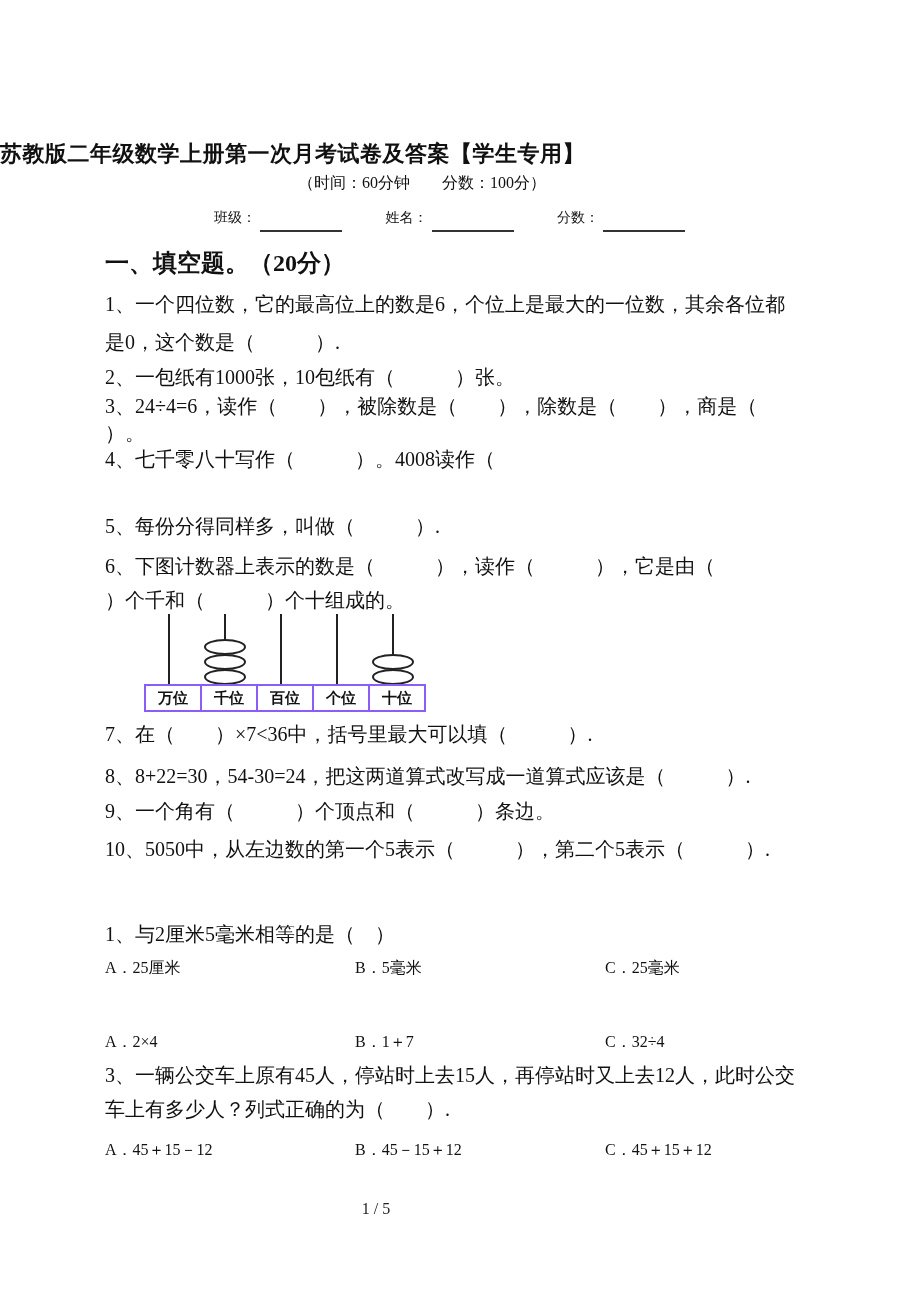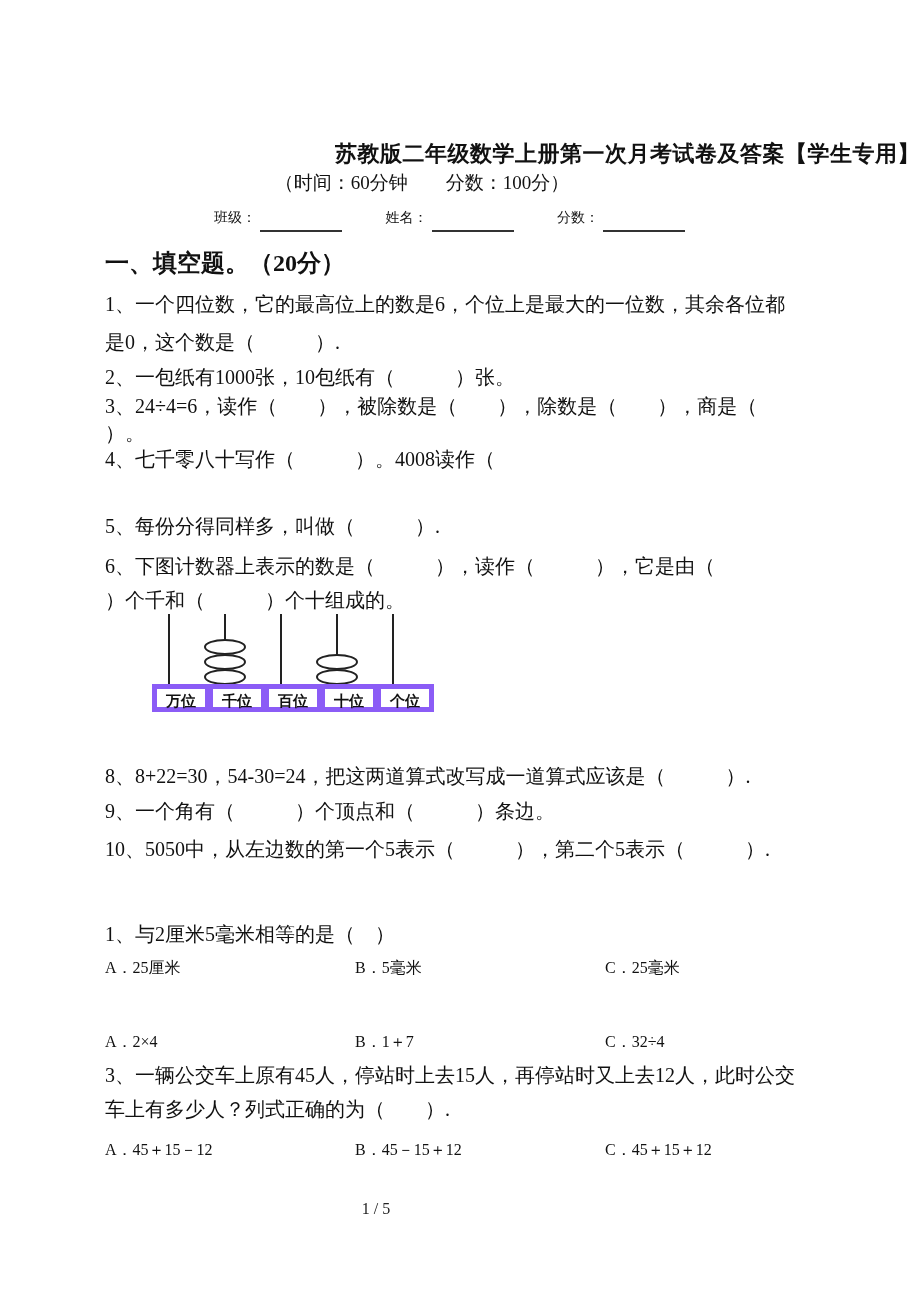--- a/index.html
+++ b/index.html
@@ -7,26 +7,26 @@
     position:relative;
     width:920px;height:1302px;
     margin:0 auto;
     background:#ffffff;
     font-family:"Liberation Serif","DejaVu Serif",serif;
     color:#111;
     overflow:hidden;
   }
   .title{
     position:absolute;top:124px;left:0;width:920px;
-    text-align:right;font-size:22px;font-weight:bold;line-height:30px;
+    text-align:left;font-size:22px;font-weight:bold;line-height:30px;
     letter-spacing:0.5px;white-space:nowrap;
   }
   .info{
     position:absolute;top:170px;left:0;width:920px;
-    text-align:center;font-size:19px;line-height:26px;
+    text-align:center;font-size:16px;line-height:26px;
     padding-right:76px;box-sizing:border-box;white-space:nowrap;
   }
   .fields{
     position:absolute;top:204px;left:214px;
     font-size:14px;line-height:28px;white-space:nowrap;
   }
   .fgroup{display:inline-block;margin-right:40px;}
   .fgroup:last-child{margin-right:0;}
   .uline{
     display:inline-block;width:82px;height:18px;
@@ -56,22 +56,22 @@
   .ab-rod{
     position:absolute;left:50%;top:2px;margin-left:-1px;
     width:2px;height:72px;background:#222;
   }
   .ab-bead{
     position:absolute;left:50%;transform:translateX(-50%);
     width:42px;height:16px;box-sizing:border-box;
     border:2px solid #222;border-radius:50%;background:#fff;
   }
   .ab-box{
-    position:absolute;top:72px;left:12px;width:58px;height:28px;
-    box-sizing:border-box;border:5px solid #8b5cf6;background:#fff;
+    position:absolute;top:72px;left:4px;width:58px;height:28px;
+    box-sizing:border-box;border:2px solid #8b5cf6;background:#fff;
     font-size:15px;font-weight:bold;line-height:24px;text-align:center;
     font-family:"Liberation Sans","DejaVu Sans",sans-serif;
   }
   .footer{
     position:absolute;top:1198px;left:0;width:752px;
     text-align:center;font-size:16px;line-height:22px;color:#222;
   }
 </style>
 </head>
 <body>
@@ -111,30 +111,31 @@
         <div class="ab-bead" style="top: 42px;"></div>
         <div class="ab-bead" style="top: 27px;"></div>
         <div class="ab-box">千位</div>
       </div>
       <div class="ab-col">
         <div class="ab-rod"></div>
         <div class="ab-box">百位</div>
       </div>
       <div class="ab-col">
         <div class="ab-rod"></div>
+        <div class="ab-box">个位</div>
+      </div>
+      <div class="ab-col">
+        <div class="ab-rod"></div>
         <div class="ab-bead" style="top: 57px;"></div>
         <div class="ab-bead" style="top: 42px;"></div>
         <div class="ab-box">十位</div>
       </div>
-      <div class="ab-col">
-        <div class="ab-rod"></div>
-        <div class="ab-box">个位</div>
-      </div>
     </div>
 
+  <div class="ln" style="top:721px">7、在（　　）×7&lt;36中，括号里最大可以填（　　　）.</div>
   <div class="ln" style="top:763px">8、8+22=30，54-30=24，把这两道算式改写成一道算式应该是（　　　）.</div>
   <div class="ln" style="top:798px">9、一个角有（　　　）个顶点和（　　　）条边。</div>
   <div class="ln" style="top:836px">10、5050中，从左边数的第一个5表示（　　　），第二个5表示（　　　）.</div>
 
 
   <div class="ln" style="top:921px">1、与2厘米5毫米相等的是（　）</div>
   <div class="opts" style="top:954px">
     <span class="opt">A．25厘米</span><span class="opt">B．5毫米</span><span class="opt">C．25毫米</span>
   </div>
 

